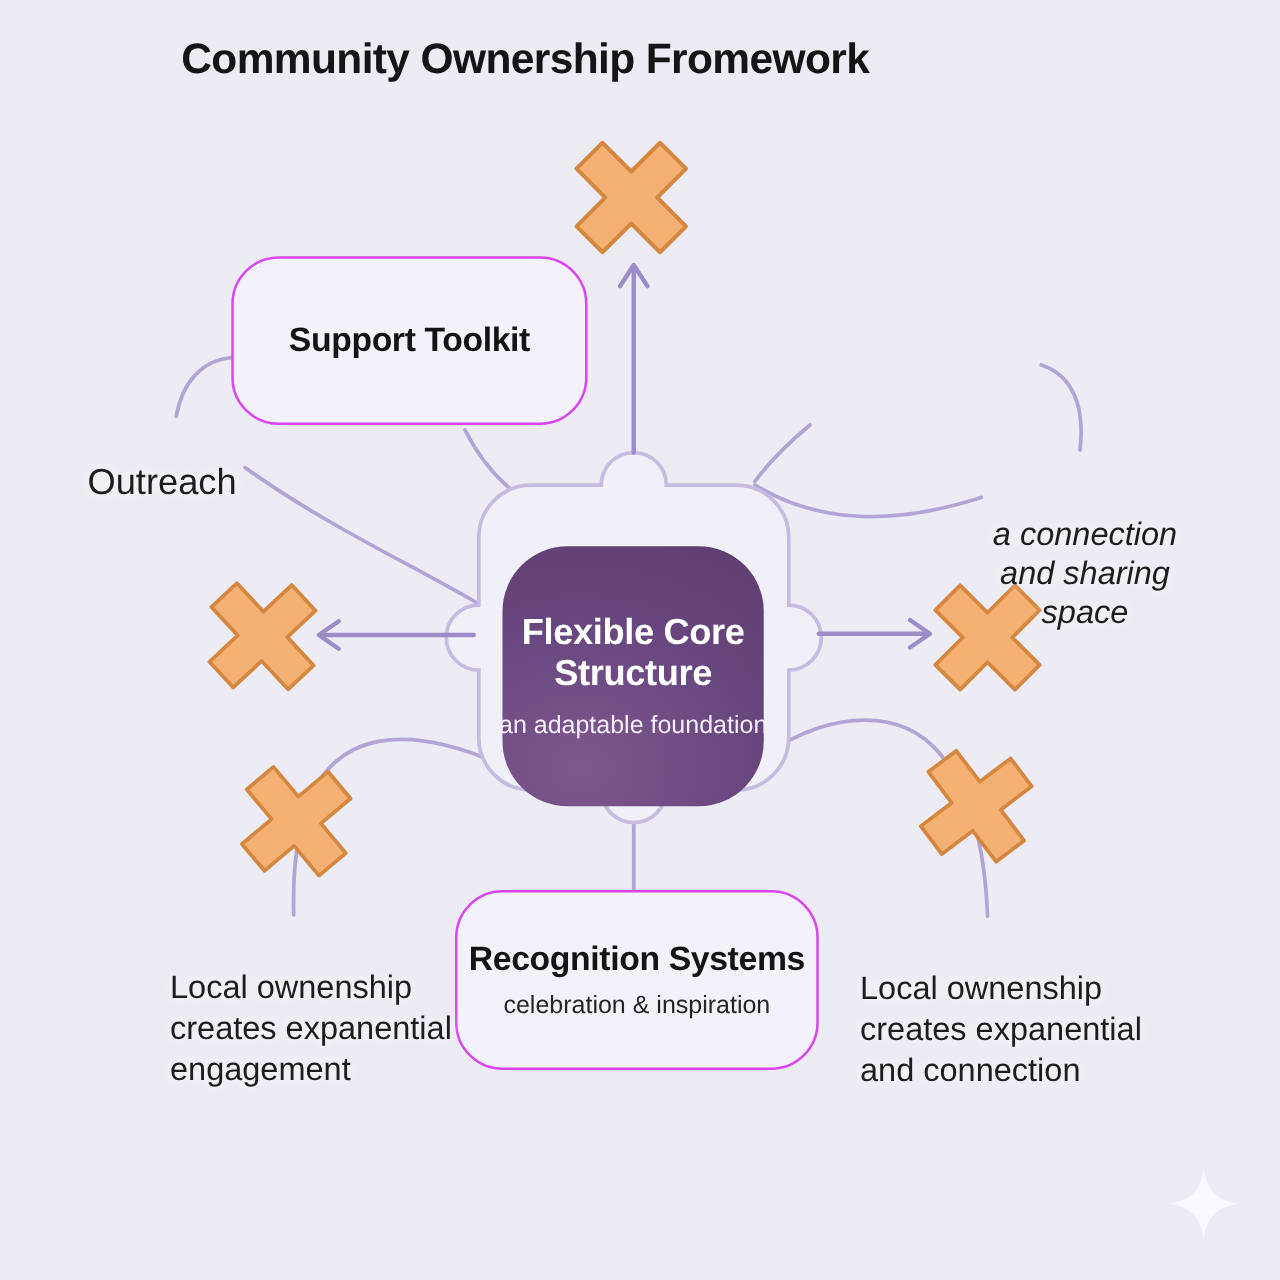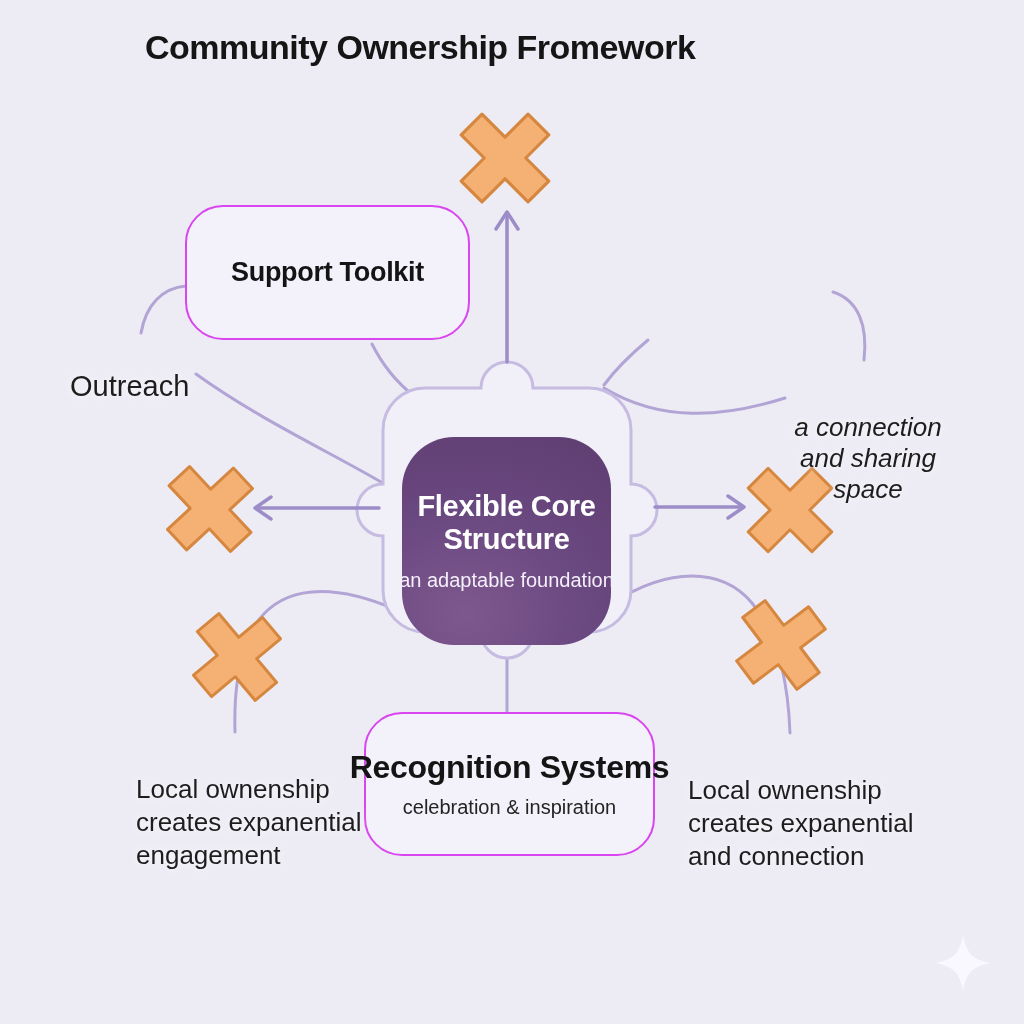--- a/index.html
+++ b/index.html
@@ -17,21 +17,21 @@
     position:absolute;box-sizing:border-box;
     background:#f3f1f9;border:2px solid #d946ef;border-radius:38px;
     display:flex;flex-direction:column;align-items:center;justify-content:center;
     text-align:center;
   }
   .node-title{font-size:27px;font-weight:700;letter-spacing:-0.3px;color:#141414;white-space:nowrap;}
   .node-sub{font-size:20px;color:#242424;margin-top:10px;white-space:nowrap;}
   #node-support{left:185px;top:205px;width:285px;height:135px;}
   #node-community{left:542px;top:204px;width:292px;height:133px;}
   #node-recognition{left:364px;top:712px;width:291px;height:144px;}
-  #node-recognition .node-title{font-size:32px;}
+  #node-recognition .node-title{font-size:27px;}
   .center-box{
     position:absolute;left:402px;top:405px;width:209px;height:208px;box-sizing:border-box;
     border-radius:52px;
     background:radial-gradient(130% 110% at 30% 85%, #7d588e 0%, #6a4880 45%, #5d3c6f 100%);
     display:flex;flex-direction:column;align-items:center;justify-content:center;text-align:center;margin-top:32px;
   }
   .center-title{width:185px;font-size:29px;font-weight:700;line-height:1.15;color:#ffffff;letter-spacing:-0.3px;}
   .center-sub{margin-top:13px;font-size:20px;color:#f4effa;white-space:nowrap;}
   .annotation{position:absolute;color:#1d1d1d;text-shadow:0 0 10px rgba(255,255,255,0.9);margin-top:32px;}
   #ann-outreach{left:70px;top:338px;font-size:29px;}

